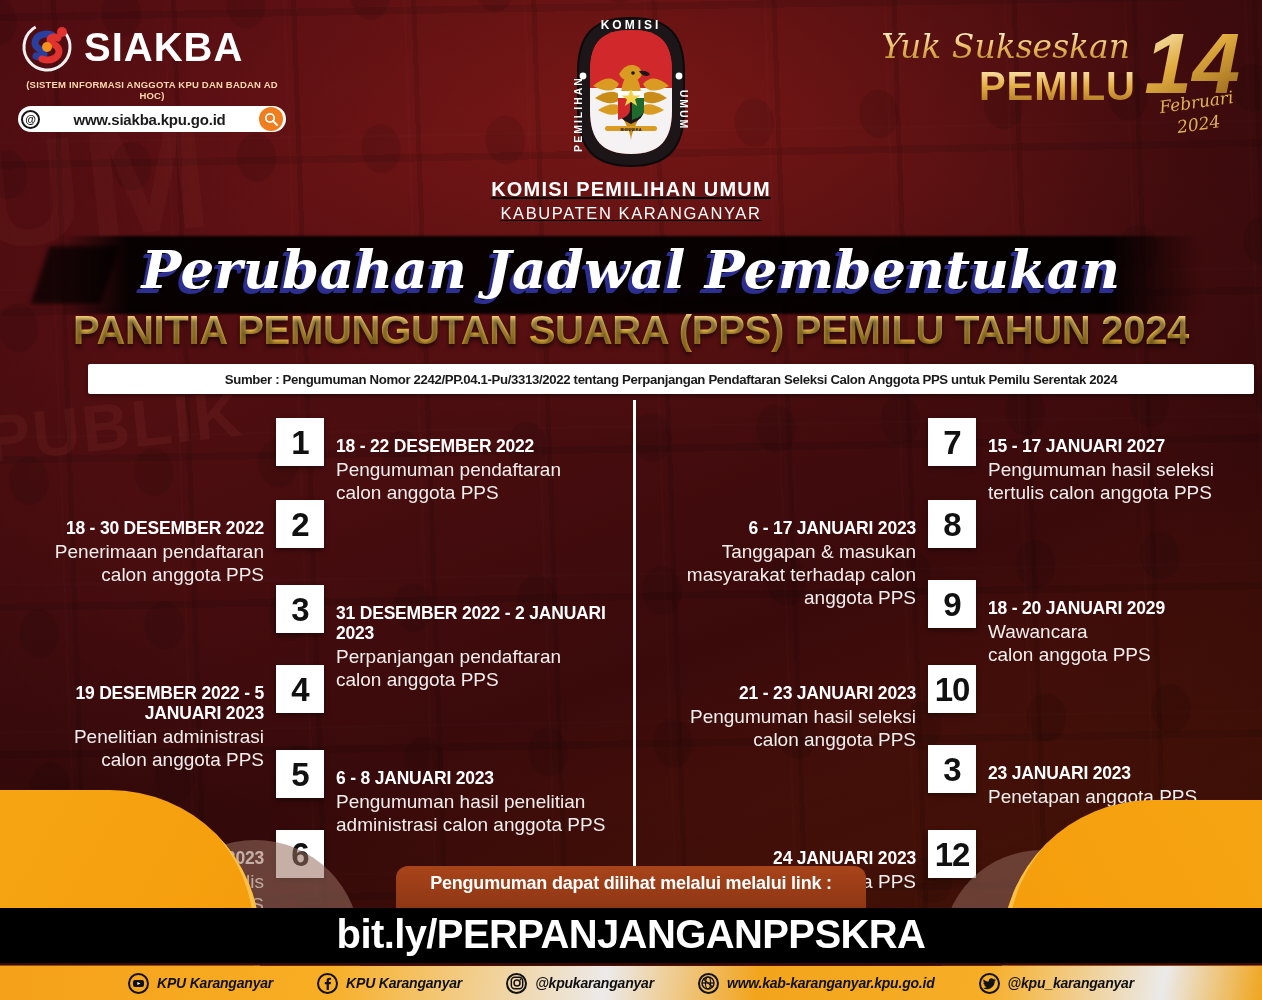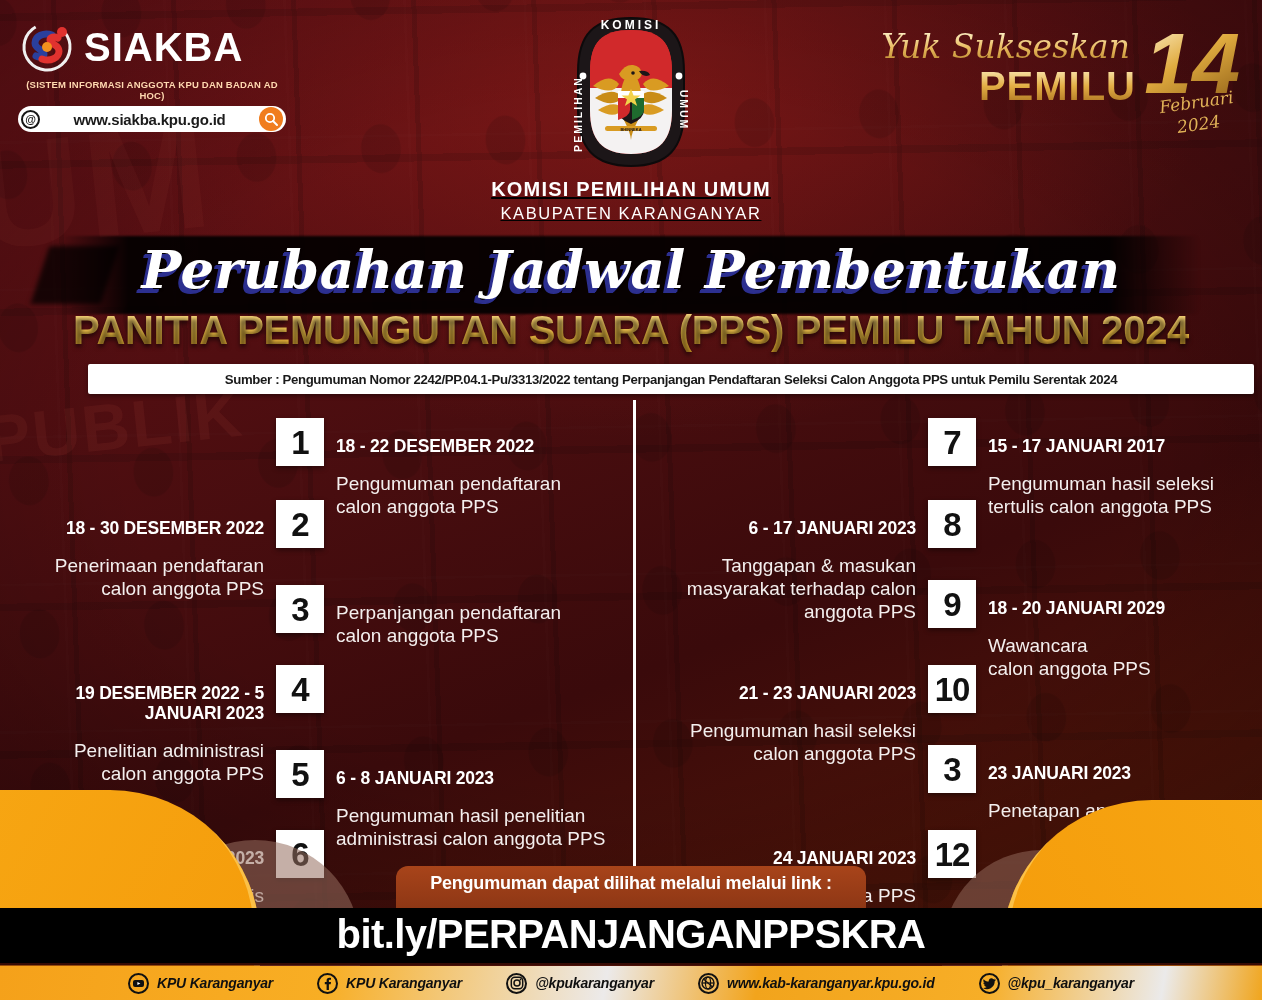--- a/index.html
+++ b/index.html
@@ -90,21 +90,21 @@
   .divider{position:absolute;left:633px;top:400px;width:3px;height:495px;background:#fff;}
   .tl{position:absolute;top:400px;}
   .tl.left{left:0;width:628px;}
   .tl.right{left:640px;width:622px;}
   .item{position:absolute;display:flex;align-items:flex-start;}
   .numbox{width:48px;height:48px;background:#fff;flex:none;display:flex;align-items:center;
      justify-content:center;font-size:33px;font-weight:800;color:#111;line-height:1;
      box-shadow:0 2px 5px rgba(0,0,0,.45);letter-spacing:-1px;}
   .txt{color:#fff;}
   .dt{font-size:17.5px;font-weight:800;letter-spacing:-.2px;line-height:1.15;margin-top:18px;}
-  .ds{font-size:19px;font-weight:400;line-height:1.22;margin-top:16px;color:#f4efee;}
+  .ds{font-size:19px;font-weight:400;line-height:1.22;margin-top:2px;color:#f4efee;}
   .item.rightside .txt{margin-left:12px;text-align:left;}
   .item.leftside{flex-direction:row;}
   .item.leftside .txt{margin-right:12px;text-align:right;order:-1;}
 
   
   .blobL{position:absolute;left:-130px;bottom:-40px;width:390px;height:250px;
     background:linear-gradient(120deg,#f7a814,#f59c0b);border-radius:0 150px 0 0;
     box-shadow:inset -6px -6px 0 rgba(255,220,120,.55);}
   .blobL2{position:absolute;left:150px;bottom:-30px;width:210px;height:190px;
     background:rgba(150,110,95,.55);border-radius:130px 130px 0 0;filter:blur(.5px);}
@@ -237,20 +237,21 @@
       <div class="item leftside" style="top: 100px; right: 304px;">
         <div class="numbox">2</div>
         <div class="txt">
           <div class="dt">18 - 30 DESEMBER 2022</div>
           <div class="ds">Penerimaan pendaftaran<br>calon anggota PPS</div>
         </div>
       </div>
       <div class="item rightside" style="top: 185px; left: 276px;">
         <div class="numbox">3</div>
         <div class="txt">
+          <div class="dt">31 DESEMBER 2022 - 2 JANUARI 2023</div>
           <div class="ds">Perpanjangan pendaftaran<br>calon anggota PPS</div>
         </div>
       </div>
       <div class="item leftside" style="top: 265px; right: 304px;">
         <div class="numbox">4</div>
         <div class="txt">
           <div class="dt">19 DESEMBER 2022 - 5 JANUARI 2023</div>
           <div class="ds">Penelitian administrasi<br>calon anggota PPS</div>
         </div>
       </div>
@@ -266,21 +267,21 @@
         <div class="txt">
           <div class="dt">9 - 14 JANUARI 2023</div>
           <div class="ds">Seleksi tertulis<br>calon anggota PPS</div>
         </div>
       </div>
     </div>
   <div class="tl right" id="tlRight">
       <div class="item rightside" style="top: 18px; left: 288px;">
         <div class="numbox">7</div>
         <div class="txt">
-          <div class="dt">15 - 17 JANUARI 2017</div>
+          <div class="dt">15 - 17 JANUARI 2027</div>
           <div class="ds">Pengumuman hasil seleksi<br>tertulis calon anggota PPS</div>
         </div>
       </div>
       <div class="item leftside" style="top: 100px; right: 286px;">
         <div class="numbox">8</div>
         <div class="txt">
           <div class="dt">6 - 17 JANUARI 2023</div>
           <div class="ds">Tanggapan &amp; masukan<br>masyarakat terhadap calon<br>anggota PPS</div>
         </div>
       </div>

